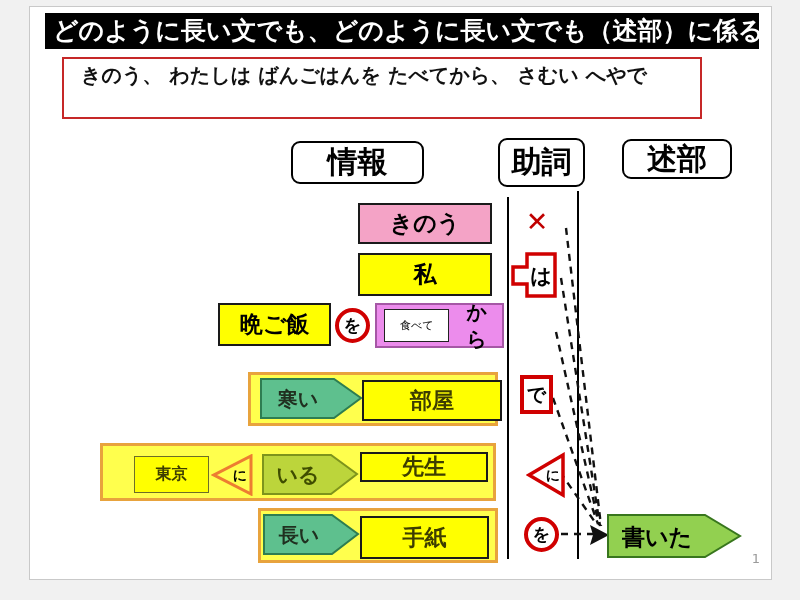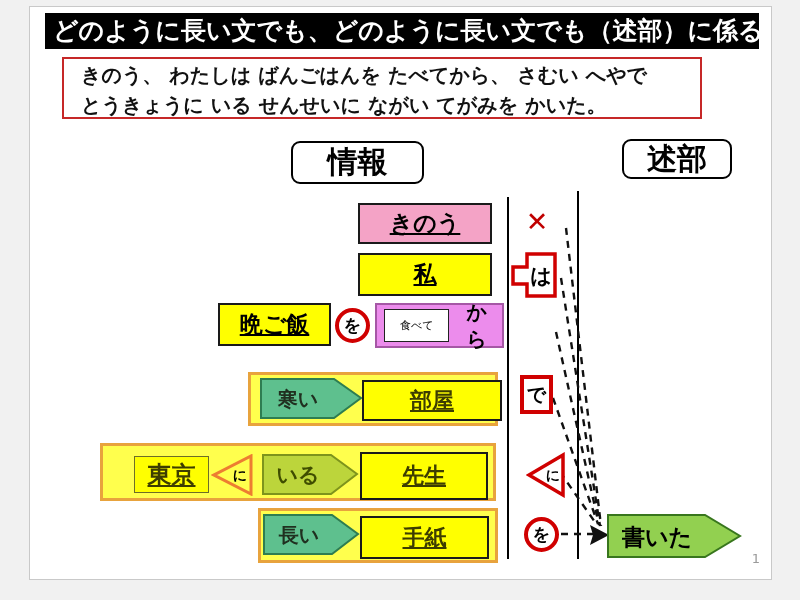--- a/index.html
+++ b/index.html
@@ -10,60 +10,60 @@
   .title-bar{left:15px;top:6px;width:714px;height:36px;background:#000;color:#fff;
     font-size:25px;font-weight:700;line-height:36px;padding-left:8px;white-space:nowrap;letter-spacing:0px;}
   .sentence-box{left:32px;top:50px;width:640px;height:62px;border:2px solid #c62828;
     font-size:20px;font-weight:600;color:#111;line-height:30px;padding:1px 17px;white-space:nowrap;}
   .hdr{border:2.5px solid #000;border-radius:9px;background:#fff;color:#000;
     font-size:30px;font-weight:600;display:flex;align-items:center;justify-content:center;}
   .hdr-info{left:261px;top:134px;width:133px;height:43px;}
   .hdr-part{left:468px;top:131px;width:87px;height:49px;}
   .hdr-pred{left:592px;top:132px;width:110px;height:40px;}
   .vline{width:2px;background:#000;}
-  .box{display:flex;align-items:center;justify-content:center;font-weight:700;color:#000;text-decoration:underline;}
+  .box{display:flex;align-items:center;justify-content:center;font-weight:700;color:#000;}
   .pinkbox{left:328px;top:196px;width:134px;height:41px;background:#f4a3c6;border:2px solid #1a1a1a;font-size:23px;}
   .ybox{background:#ffff00;border:2px solid #1a1a1a;font-size:22px;}
   .watashi{left:328px;top:246px;width:134px;height:43px;font-size:23px;}
   .bangohan{left:188px;top:296px;width:113px;height:43px;font-size:23px;}
   .cross{left:491px;top:199px;width:32px;height:30px;color:#c00000;font-size:27px;font-weight:900;
     display:flex;align-items:center;justify-content:center;}
   .circ{width:35px;height:35px;border:4px solid #d00000;border-radius:50%;background:#fff;
     display:flex;align-items:center;justify-content:center;font-size:17px;font-weight:700;color:#000;}
   .magenta{left:345px;top:296px;width:129px;height:45px;background:#ec8cec;border:2px solid #a557a5;
     display:flex;align-items:center;}
   .tabete{margin-left:7px;width:73px;height:31px;background:#fff;border:1.5px solid #222;
     display:flex;align-items:center;justify-content:center;font-size:11px;font-weight:500;color:#000;}
   .kara{font-size:20px;font-weight:700;color:#000;margin-left:17px;}
   .group{background:#ffff4d;border:3px solid #e8a33d;}
   .g1{left:218px;top:365px;width:250px;height:54px;}
   .g2{left:70px;top:436px;width:396px;height:58px;}
   .g3{left:228px;top:501px;width:240px;height:55px;}
   .heya{left:332px;top:373px;width:140px;height:41px;color:#3d3d00;}
-  .tokyo{left:104px;top:449px;width:75px;height:37px;border-width:1.5px;border-color:#6e6e28;font-size:24px;color:#3d3d00;}
-  .sensei{left:330px;top:445px;width:128px;height:48px;color:#3d3d00;}
+  .tokyo{left:104px;top:449px;width:75px;height:37px;border-width:1.5px;border-color:#6e6e28;font-size:16px;color:#3d3d00;}
+  .sensei{left:330px;top:445px;width:128px;height:30px;color:#3d3d00;}
   .tegami{left:330px;top:509px;width:129px;height:43px;color:#3d3d00;}
   .de-box{left:490px;top:368px;width:33px;height:39px;border:4px solid #d00000;background:#fff;
     display:flex;align-items:center;justify-content:center;font-size:19px;font-weight:700;color:#000;}
   .pagenum{left:700px;top:544px;width:30px;text-align:right;color:#9a9a9a;font-size:13px;}
   svg text{font-family:"DejaVu Sans","Liberation Sans",sans-serif;}
 </style>
 </head>
 <body>
 
 <div class="slide">
 
   <div class="abs title-bar">どのように長い文でも、どのように長い文でも（述部）に係る</div>
 
   <div class="abs sentence-box">
     <div>きのう、 わたしは ばんごはんを たべてから、 さむい へやで</div>
-    <div>とうきょうに いる せんせいに ながい てがみを かいた。</div>
   </div>
 
   <div class="abs hdr hdr-info">情報</div>
+  <div class="abs hdr hdr-part">助詞</div>
   <div class="abs hdr hdr-pred">述部</div>
 
   <div class="abs vline" style="left:477px;top:190px;height:362px;"></div>
   <div class="abs vline" style="left:547px;top:184px;height:368px;"></div>
 
   <svg class="abs" style="left:0;top:0;" width="741" height="572">
     <g stroke="#111" stroke-width="2.4" stroke-dasharray="7 6" fill="none">
       <line x1="536" y1="221" x2="571" y2="519"></line>
       <line x1="531" y1="271" x2="570" y2="519"></line>
       <line x1="526" y1="325" x2="569" y2="518"></line>

